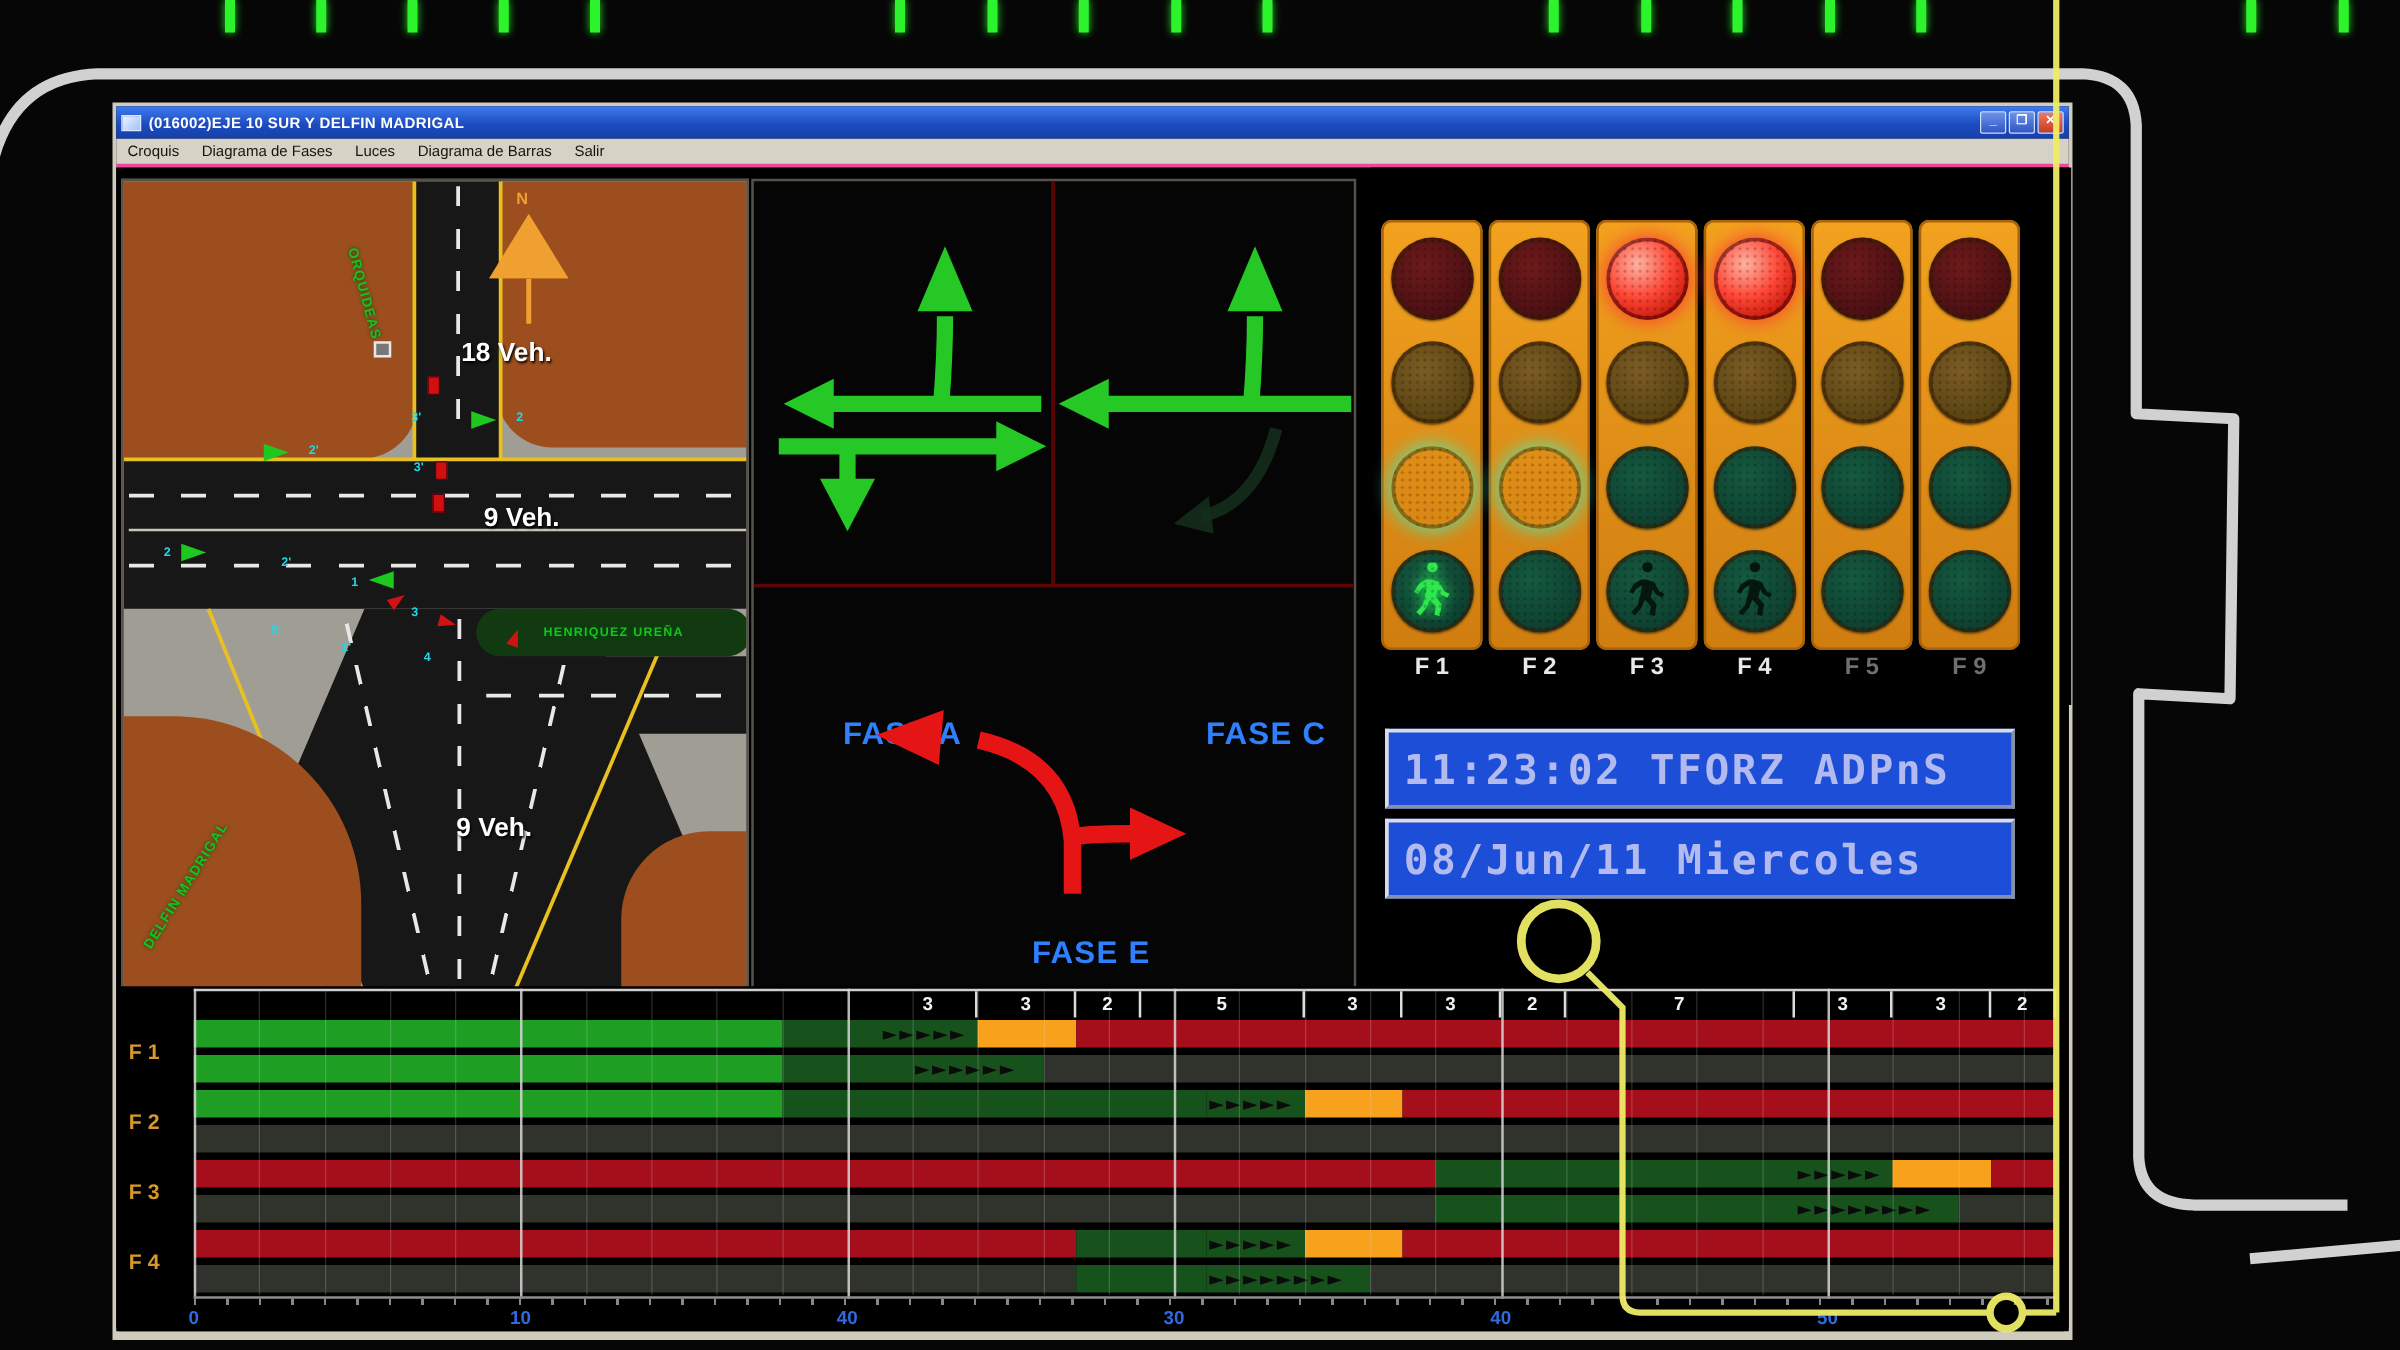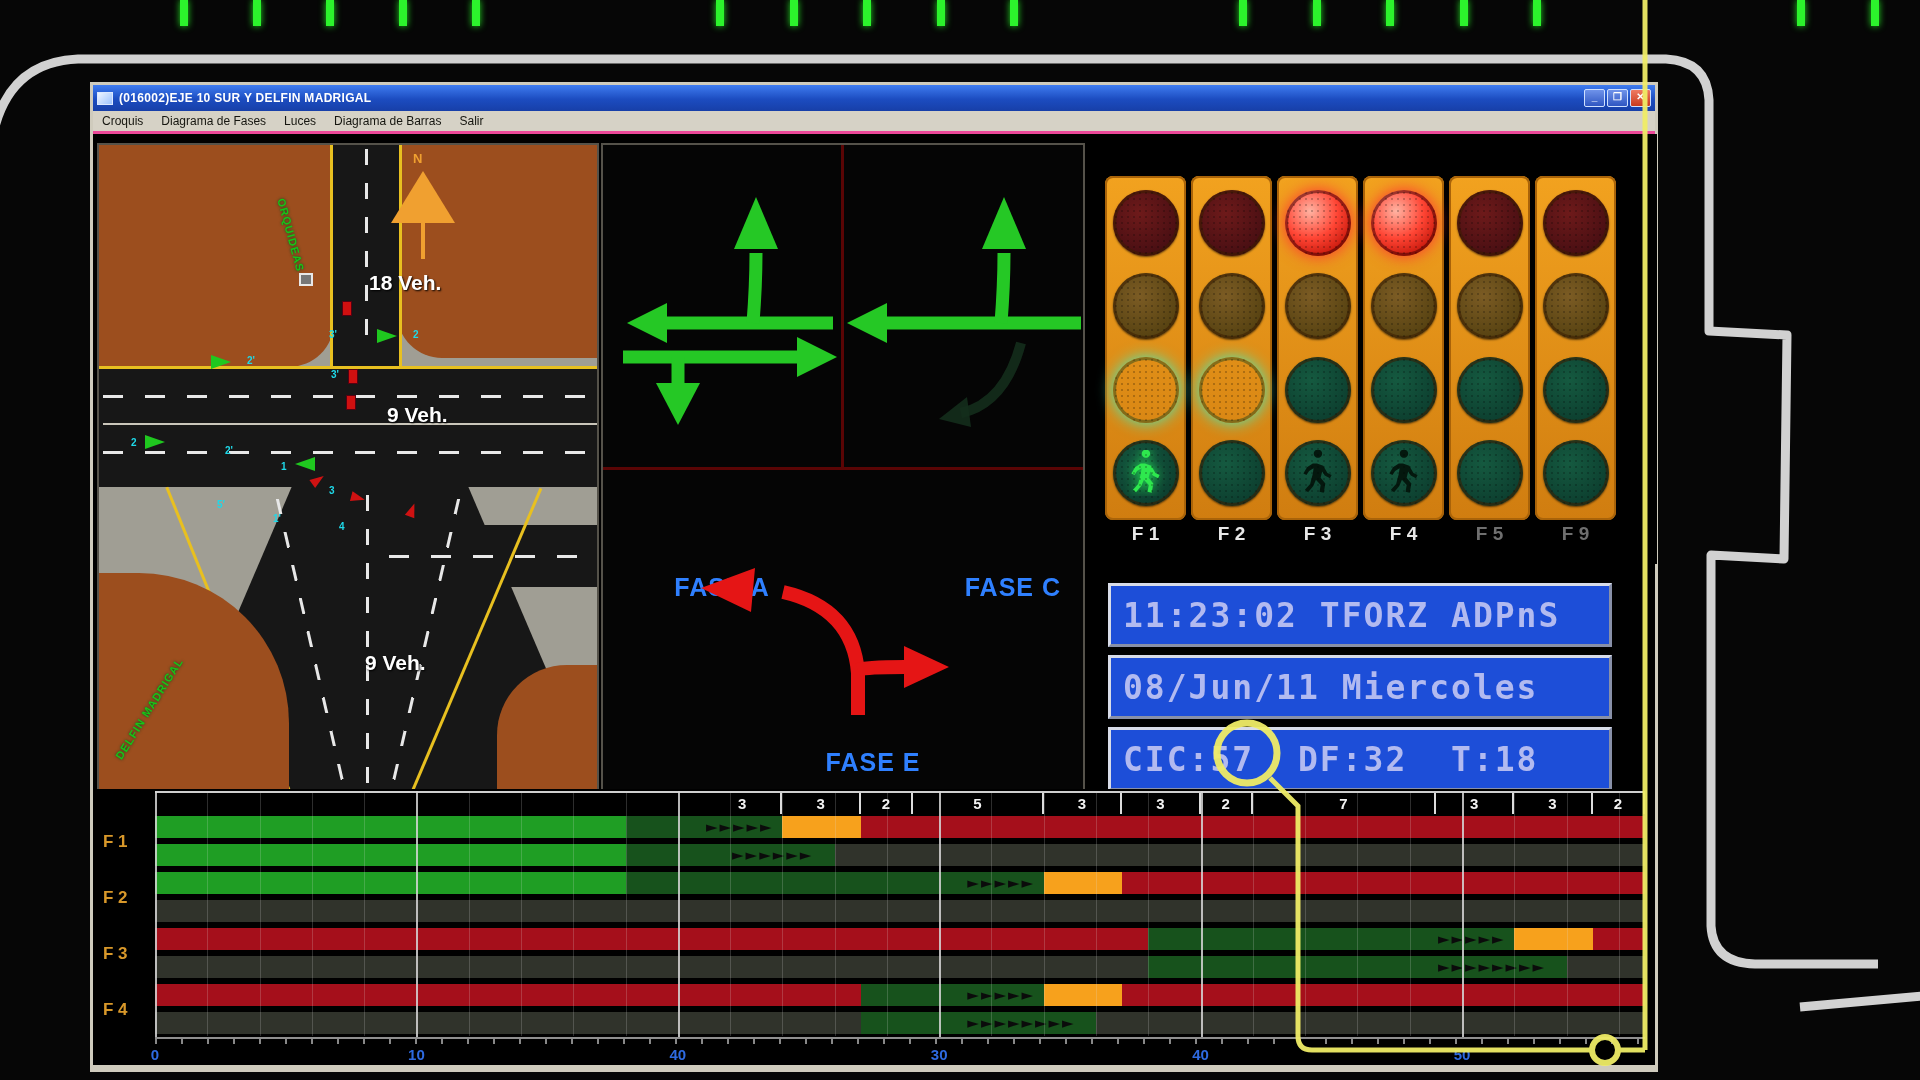--- a/index.html
+++ b/index.html
@@ -163,20 +163,23 @@
         <div class="dashH" style="left:290px;top:410px;width:210px;"></div>
         <div class="yline" style="left:129px;top:330px;width:3px;height:335px;transform:rotate(-22deg);"></div>
         <div class="yline" style="left:375px;top:330px;width:3px;height:335px;transform:rotate(23deg);"></div>
         <div class="dashV" style="left:210px;top:350px;height:295px;transform:rotate(-13deg);"></div>
         <div class="dashV" style="left:267px;top:350px;height:295px;"></div>
         <div class="dashV" style="left:325px;top:350px;height:295px;transform:rotate(13deg);"></div>
 
         <div class="blk" style="left:0;top:428px;width:190px;height:224px;border-radius:0 150px 0 0;"></div>
         <div class="blk" style="left:398px;top:520px;width:104px;height:132px;border-radius:70px 0 0 0;"></div>
 
+        <div class="median" style="left:282px;top:342px;width:220px;height:38px;">
+          <span class="street" style="position:static;font-size:10px;">HENRIQUEZ UREÑA</span>
+        </div>
 
         <div class="compass-n" style="left:314px;top:6px;">N</div>
         <div class="compass-tri" style="left:292px;top:26px;"></div>
         <div class="compass-stem" style="left:322px;top:78px;"></div>
 
         <div class="street" style="left:188px;top:52px;transform:rotate(75deg);transform-origin:left top;">ORQUIDEAS</div>
         <div class="street" style="left:14px;top:610px;transform:rotate(-58deg);transform-origin:left top;">DELFIN MADRIGAL</div>
         <div class="veh" style="left:270px;top:126px;">18 Veh.</div>
         <div class="veh" style="left:288px;top:258px;">9 Veh.</div>
         <div class="veh" style="left:266px;top:506px;">9 Veh.</div>
@@ -322,21 +325,20 @@
                 <div class="lens grn-off"></div>
                 <div class="lens grn-off"></div>
               </div>
               <div class="headlab dim">F 9</div>
             </div>
           </div>
       </div>
 
       <div class="lcd" style="top:449px;">11:23:02 TFORZ ADPnS</div>
       <div class="lcd" style="top:521px;">08/Jun/11 Miercoles</div>
-      <div class="lcd" style="top:593px;">CIC:57  DF:32  T:18</div>
 
       <div id="chart" class="panel">
           <div class="hdr-top" style="left: 60px; width: 1490px;"></div>
           <div class="hdr-seg" style="left: 608.947px; width: 78.4211px;">3</div>
           <div class="hdr-seg" style="left: 687.368px; width: 78.4211px;">3</div>
           <div class="hdr-seg" style="left: 765.789px; width: 52.2807px;">2</div>
           <div class="hdr-seg" style="left: 818.07px; width: 130.702px;">5</div>
           <div class="hdr-seg" style="left: 948.772px; width: 78.4211px;">3</div>
           <div class="hdr-seg" style="left: 1027.19px; width: 78.4211px;">3</div>
           <div class="hdr-seg" style="left: 1105.61px; width: 52.2807px;">2</div>

